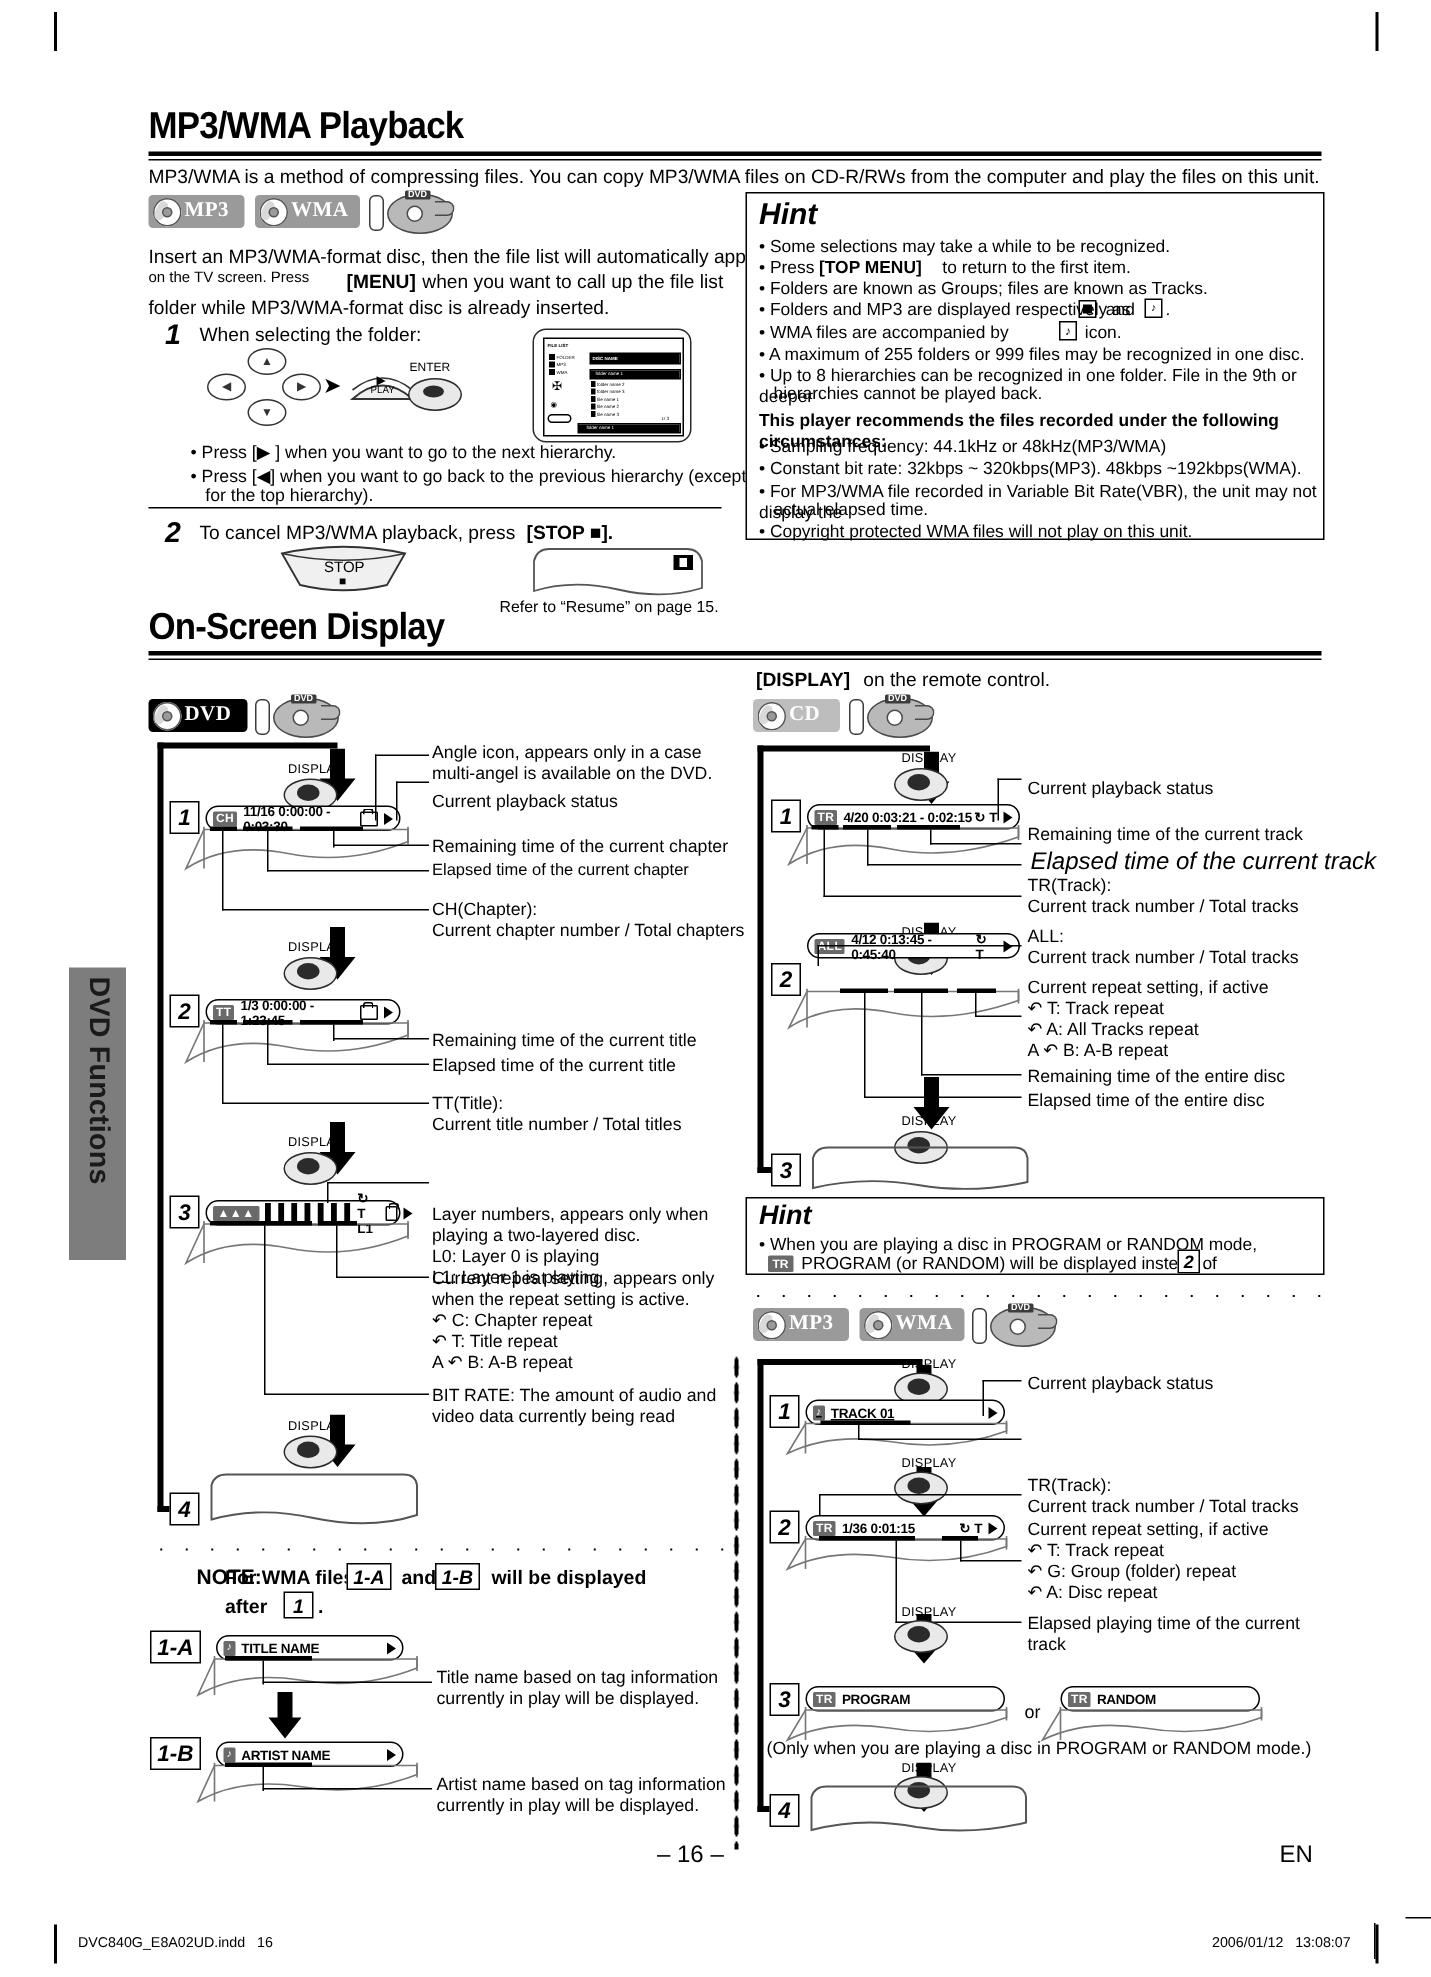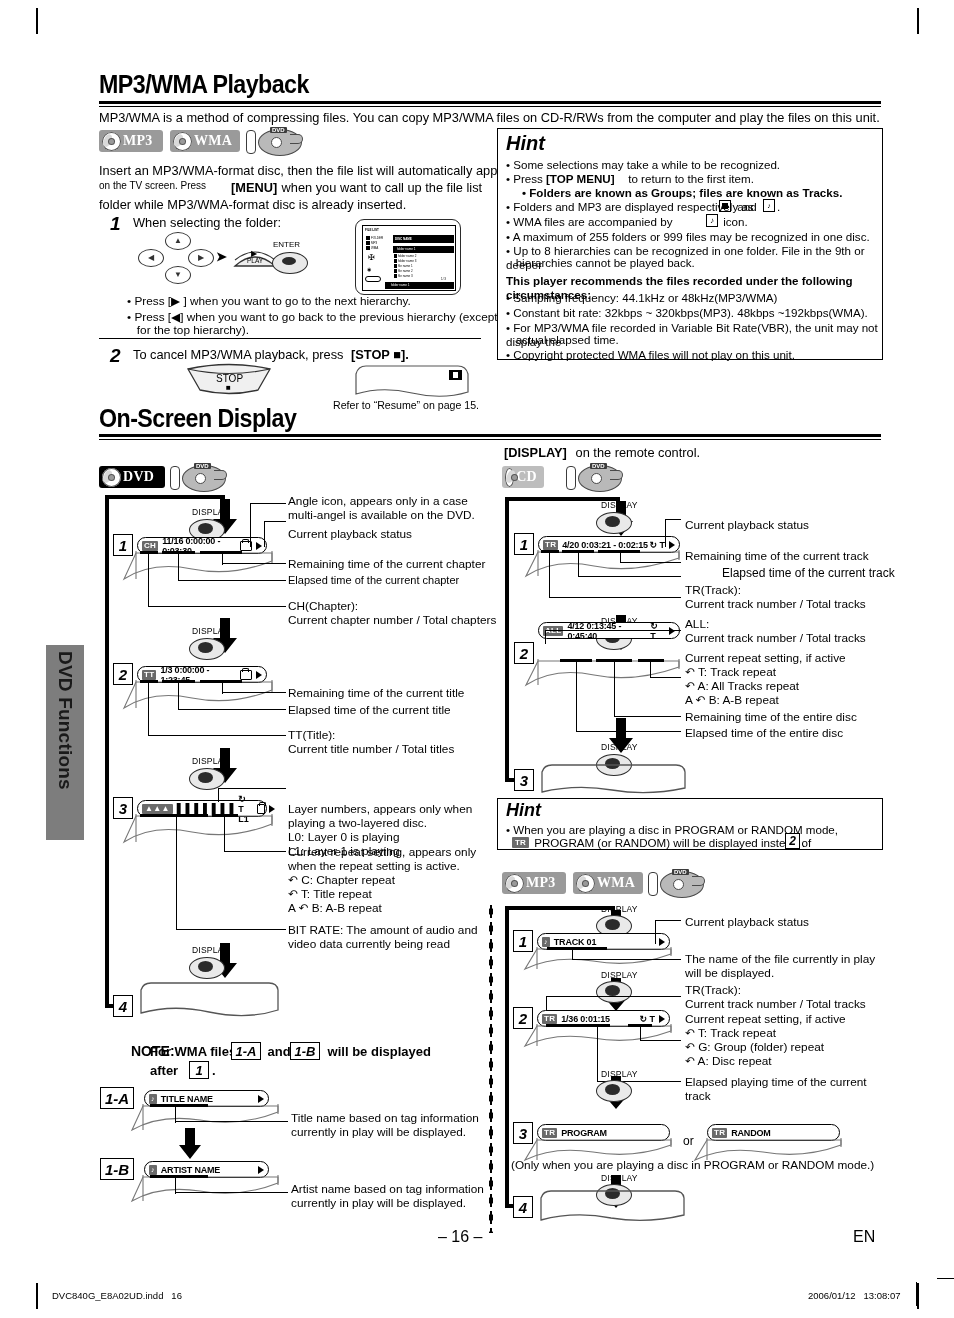--- a/index.html
+++ b/index.html
@@ -273,21 +273,21 @@
     </svg>
   </div>
   <div class="t" style="left:333px;top:399px;font-size:10.6px;">Refer to “Resume” on page 15.</div>
 
   <div class="hintbox" style="left:497px;top:128px;width:386px;height:232px;">
     <div class="t hintttl" style="left:8px;top:3px;">Hint</div>
     <div class="t hintline" style="left:8px;top:29px;">• Some selections may take a while to be recognized.</div>
     <div class="t hintline" style="left:8px;top:43px;">• Press </div>
     <div class="t hintline b" style="left:48px;top:43px;text-align:center;">[TOP MENU]</div>
     <div class="t hintline" style="left:127px;top:43px;"> to return to the first item.</div>
-    <div class="t hintline" style="left:24px;top:57px;font-weight:bold;">• Folders are known as Groups; files are known as Tracks.</div>
+    <div class="t hintline" style="left:8px;top:57px;">• Folders are known as Groups; files are known as Tracks.</div>
     <div class="t hintline" style="left:8px;top:71px;">• Folders and MP3 are displayed respectively as </div>
     <span class="t" style="left:221px;top:71px;width:12px;height:12px;border:1.3px solid #000;box-sizing:border-box;"><span style="position:absolute;left:2px;top:2px;width:6px;height:6px;background:#000;"></span></span>
     <div class="t hintline" style="left:236px;top:71px;"> and </div>
     <span class="t" style="left:265px;top:70px;width:12px;height:13px;border:1.3px solid #000;box-sizing:border-box;font-size:7px;text-align:center;line-height:12px;">♪</span>
     <div class="t hintline" style="left:279px;top:71px;">.</div>
     <div class="t hintline" style="left:8px;top:86px;">• WMA files are accompanied by </div>
     <span class="t" style="left:208px;top:85px;width:12px;height:13px;border:1.3px solid #000;box-sizing:border-box;font-size:8px;text-align:center;line-height:12px;">♪</span>
     <div class="t hintline" style="left:222px;top:86px;"> icon.</div>
     <div class="t hintline" style="left:8px;top:101px;">• A maximum of 255 folders or 999 files may be recognized in one disc.</div>
     <div class="t hintline" style="left:8px;top:115px;">• Up to 8 hierarchies can be recognized in one folder. File in the 9th or deeper</div>
@@ -312,21 +312,21 @@
     <span class="lbl">DVD</span>
   </div>
   <div class="player" style="left:170px;top:464px;">
     <div class="bar"></div>
     <div class="dvdcircle"></div>
     <div class="tail"></div>
     <div class="hub"></div>
     <div class="dvdtxt">DVD</div>
   </div>
 
-  <div class="badge lgray" style="left:502px;top:466px;width:42px;">
+  <div class="badge lgray" style="left:502px;top:466px;width:58px;">
     <span class="discglyph"></span>
     <span class="lbl">CD</span>
   </div>
   <div class="player" style="left:566px;top:464px;">
     <div class="bar"></div>
     <div class="dvdcircle"></div>
     <div class="tail"></div>
     <div class="hub"></div>
     <div class="dvdtxt">DVD</div>
   </div>
@@ -596,21 +596,21 @@
   <div class="ln lnv" style="left:665px;top:519px;height:28px;"></div>
   <div class="ln lnh" style="left:665px;top:519px;width:16px;"></div>
   <div class="t" style="left:685px;top:518px;font-size:11.8px;">Current playback status</div>
 
   <div class="ln lnv" style="left:620px;top:553px;height:10px;"></div>
   <div class="ln lnh" style="left:620px;top:562px;width:61px;"></div>
   <div class="t" style="left:685px;top:549px;font-size:11.8px;">Remaining time of the current track</div>
 
   <div class="ln lnv" style="left:578px;top:553px;height:24px;"></div>
   <div class="ln lnh" style="left:578px;top:576px;width:103px;"></div>
-  <div class="t" style="left:722px;top:566px;font-size:12px;">Elapsed time of the current track</div>
+  <div class="t" style="left:687px;top:566px;font-size:16px;font-style:italic;">Elapsed time of the current track</div>
 
   <div class="ln lnv" style="left:549px;top:553px;height:45px;"></div>
   <div class="ln lnh" style="left:549px;top:597px;width:132px;"></div>
   <div class="t" style="left:685px;top:583px;font-size:11.8px;line-height:14px;">TR(Track):
 Current track number / Total tracks</div>
 
   <div class="flowarrow" style="left:608px;top:615px;">
     <svg width="26" height="36" viewBox="0 0 26 36">
         <path d="M8 0 L18 0 L18 20 L25 20 L13 35 L1 20 L8 20 Z" fill="#000"></path>
       </svg>
@@ -714,43 +714,41 @@
         <path d="M8 0 L18 0 L18 19 L25 19 L13 33 L1 19 L8 19 Z" fill="#000"></path>
       </svg>
   </div>
   <div class="displbl" style="left:601px;top:904px;">DISPLAY</div>
   <div class="dispbtn" style="left:596px;top:913px;">
     <div class="o"></div>
     <div class="i"></div>
   </div>
 
   <div class="boxnum" style="left:513px;top:930px;width:20px;height:22px;">1</div>
-  <div class="osd" style="left:537px;top:933px;width:133px;">
+  <div class="osd" style="left:537px;top:933px;width:133px;text-decoration:underline;">
     <span class="tag" style="font-size:7px;">♪</span>
     <span class="val">TRACK 01</span>
     <span class="right">
         <span class="playtri"></span>
       </span>
   </div>
   <div class="screenbody" style="left:523px;top:947px;">
     <svg width="157" height="26" viewBox="0 0 157 26">
         <path d="M2 22 Q30 8 70 14 Q110 21 148 7 L148 2 L14 2 Z" fill="none" stroke="#777" stroke-width="1.1"></path>
         <path d="M14 0 L14 22 M148 0 L148 9" stroke="#777" stroke-width="1.1"></path>
       </svg>
   </div>
   <div class="ln" style="left:547px;top:947px;width:60px;height:3px;"></div>
 
   <div class="ln lnv" style="left:655px;top:920px;height:24px;"></div>
   <div class="ln lnh" style="left:655px;top:920px;width:26px;"></div>
   <div class="t" style="left:685px;top:915px;font-size:11.8px;">Current playback status</div>
 
   <div class="ln lnv" style="left:572px;top:950px;height:10px;"></div>
   <div class="ln lnh" style="left:572px;top:959px;width:109px;"></div>
-  <div class="t" style="left:685px;top:952px;font-size:11.8px;line-height:14px;">The name of the file currently in play
-will be displayed.</div>
 
   <div class="flowarrow" style="left:603px;top:978px;">
     <svg width="26" height="34" viewBox="0 0 26 34">
         <path d="M8 0 L18 0 L18 19 L25 19 L13 33 L1 19 L8 19 Z" fill="#000"></path>
       </svg>
   </div>
   <div class="displbl" style="left:601px;top:970px;">DISPLAY</div>
   <div class="dispbtn" style="left:596px;top:979px;">
     <div class="o"></div>
     <div class="i"></div>

